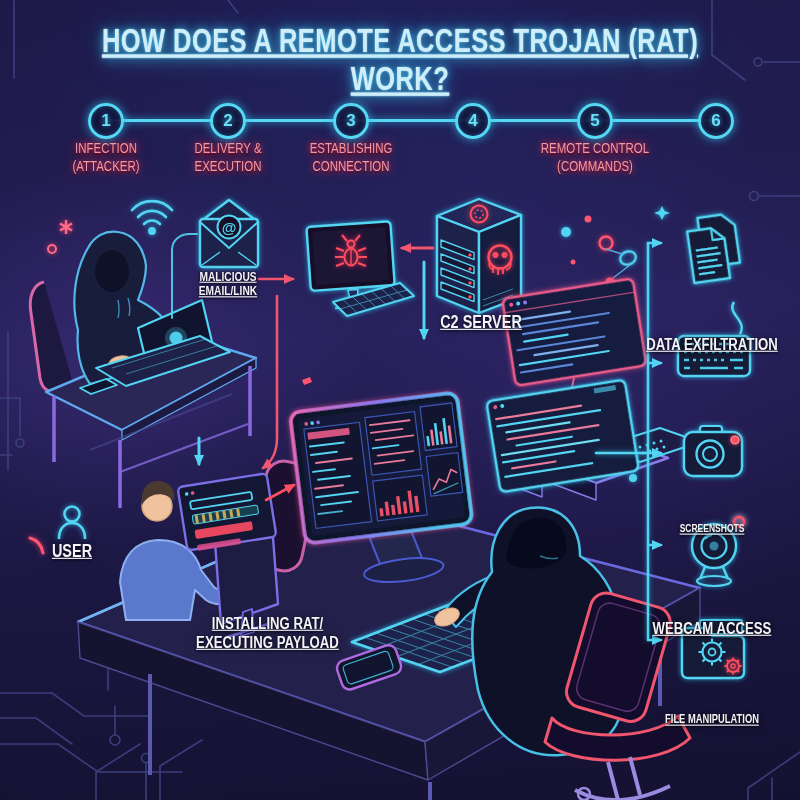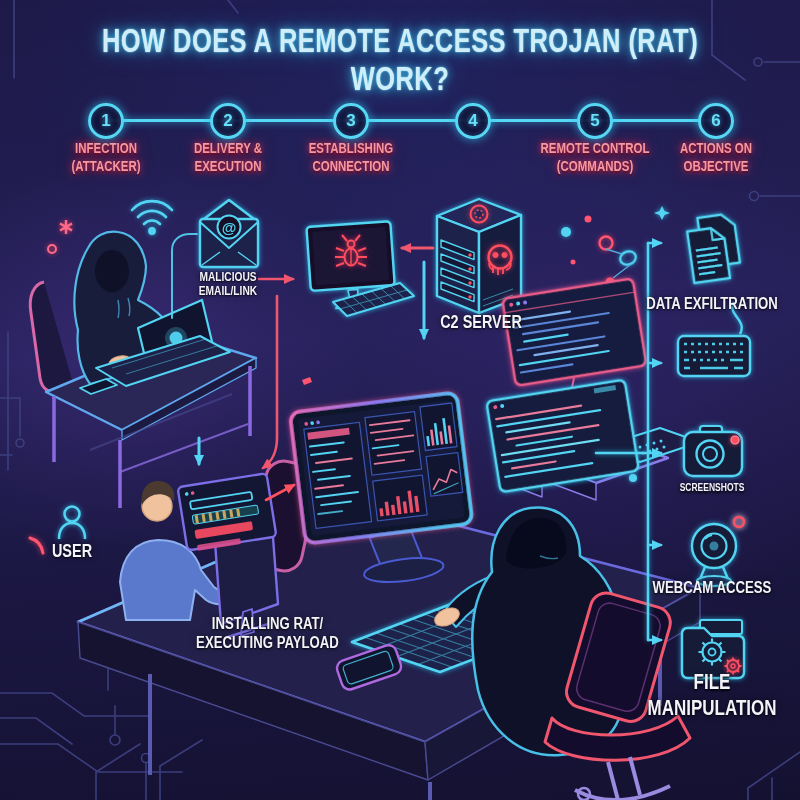--- a/index.html
+++ b/index.html
@@ -8,37 +8,37 @@
     font-family:"Liberation Sans",sans-serif;
     background:
       radial-gradient(340px 280px at 16% 44%, rgba(128,78,216,.20), transparent 70%),
       radial-gradient(480px 380px at 72% 48%, rgba(105,62,198,.14), transparent 70%),
       radial-gradient(500px 320px at 50% 8%, rgba(40,60,160,.20), transparent 75%),
       linear-gradient(175deg,#1d1948 0%,#242057 42%,#1b1742 68%,#141131 100%);
   }
   #stage::after{content:"";position:absolute;inset:0;pointer-events:none;
     background:radial-gradient(120% 115% at 50% 42%, transparent 62%, rgba(5,4,20,.45) 100%);}
   svg{position:absolute;left:0;top:0;z-index:1;}
-  .txt{position:absolute;z-index:3;text-align:center;font-weight:bold;}
+  .txt{position:absolute;z-index:3;text-align:center;font-weight:bold;text-decoration:underline;}
   .cond{display:block;transform:scale(.85,1.12);transform-origin:center;}
   .title{left:0;top:26px;width:800px;font-size:30px;color:#cfeef9;letter-spacing:.5px;
     text-shadow:0 0 10px rgba(62,195,238,.95),0 0 24px rgba(62,195,238,.55),0 0 2px #9be6f8;}
   .step-circle{position:absolute;z-index:4;width:30px;height:30px;border:3px solid #56d7f4;border-radius:50%;
     background:rgba(19,15,54,.95);display:flex;align-items:center;justify-content:center;
     font-weight:bold;font-size:17px;color:#67e0f8;text-shadow:0 0 6px rgba(60,200,240,.9);
     box-shadow:0 0 10px rgba(49,201,240,.75), inset 0 0 6px rgba(49,201,240,.35);}
   .step-line{position:absolute;z-index:2;left:106px;top:119px;width:610px;height:3px;background:#56d7f4;
     box-shadow:0 0 7px rgba(49,201,240,.8);}
-  .step-label{position:absolute;z-index:3;width:134px;top:142px;text-align:center;font-weight:bold;
+  .step-label{position:absolute;z-index:3;width:134px;top:142px;text-align:center;font-weight:normal;
     font-size:13.5px;line-height:1.22;color:#f59aa2;
     text-shadow:0 0 6px rgba(238,52,86,.9),0 0 14px rgba(238,52,86,.55),0 1px 1px rgba(60,0,10,.6);}
   .scene-label{color:#f4f3f8;line-height:1.12;
     text-shadow:0 1px 2px rgba(0,0,10,.85),0 0 7px rgba(0,0,15,.6);}
   .action-label{color:#f4f3f8;
-    text-shadow:0 1px 2px rgba(0,0,10,.85),0 0 7px rgba(0,0,15,.6);}
+    text-shadow:0 1px 2px rgba(0,0,10,.85),0 0 7px rgba(0,0,15,.6);margin-top:41px;}
 </style>
 </head>
 <body>
 
 <div id="stage">
 
 <svg width="800" height="800" viewBox="0 0 800 800">
   <defs>
     <marker id="aC" markerUnits="userSpaceOnUse" markerWidth="13" markerHeight="12" refX="9" refY="5" orient="auto">
           <path d="M0,0 L11,5 L0,10 Z" fill="#52d4f2"></path>
@@ -488,23 +488,20 @@
     </div>
 <div class="step-label" style="left:161px">
       <span class="cond"><span>DELIVERY &amp;</span><br><span>EXECUTION</span></span>
     </div>
 <div class="step-label" style="left:284px">
       <span class="cond"><span>ESTABLISHING</span><br><span>CONNECTION</span></span>
     </div>
 <div class="step-label" style="left:528px">
       <span class="cond"><span>REMOTE CONTROL</span><br><span>(COMMANDS)</span></span>
     </div>
-<div class="step-label" style="left:649px">
-      <span class="cond"><span>ACTIONS ON</span><br><span>OBJECTIVE</span></span>
-    </div>
 
 <div class="txt scene-label" style="left:160px;top:271px;width:136px;font-size:12px">
   <span class="cond"><span>MALICIOUS</span><br><span>EMAIL/LINK</span></span>
 </div>
 <div class="txt scene-label" style="left:426px;top:312px;width:110px;font-size:17px">
   <span class="cond">C2 SERVER</span>
 </div>
 <div class="txt scene-label" style="left:42px;top:541px;width:60px;font-size:17px">
   <span class="cond">USER</span>
 </div>
@@ -514,17 +511,17 @@
 
 <div class="txt action-label" style="left:627px;top:294px;width:170px;font-size:15.5px">
       <span class="cond">DATA EXFILTRATION</span>
     </div>
 <div class="txt action-label" style="left:627px;top:482px;width:170px;font-size:10px">
       <span class="cond">SCREENSHOTS</span>
     </div>
 <div class="txt action-label" style="left:627px;top:578px;width:170px;font-size:15.5px">
       <span class="cond">WEBCAM ACCESS</span>
     </div>
-<div class="txt action-label" style="left:627px;top:672px;width:170px;font-size:20px">
+<div class="txt action-label" style="left:627px;top:672px;width:170px;font-size:11px">
       <span class="cond">FILE MANIPULATION</span>
     </div>
 
 </div>
 
 </body></html>

